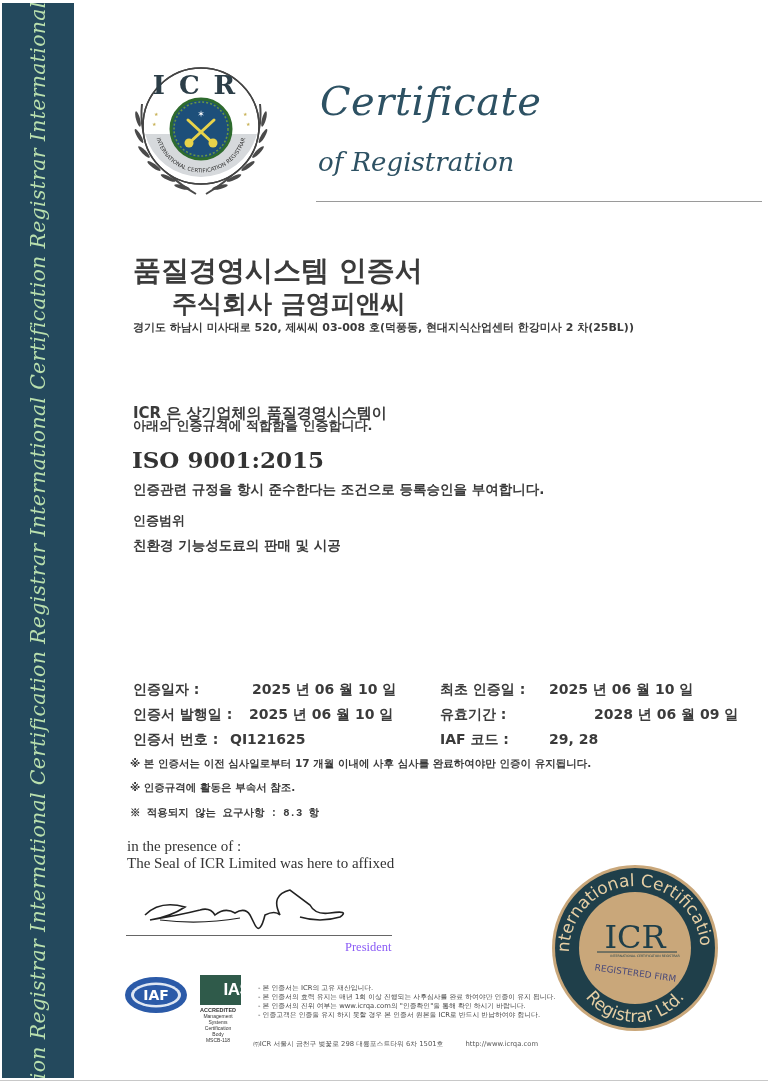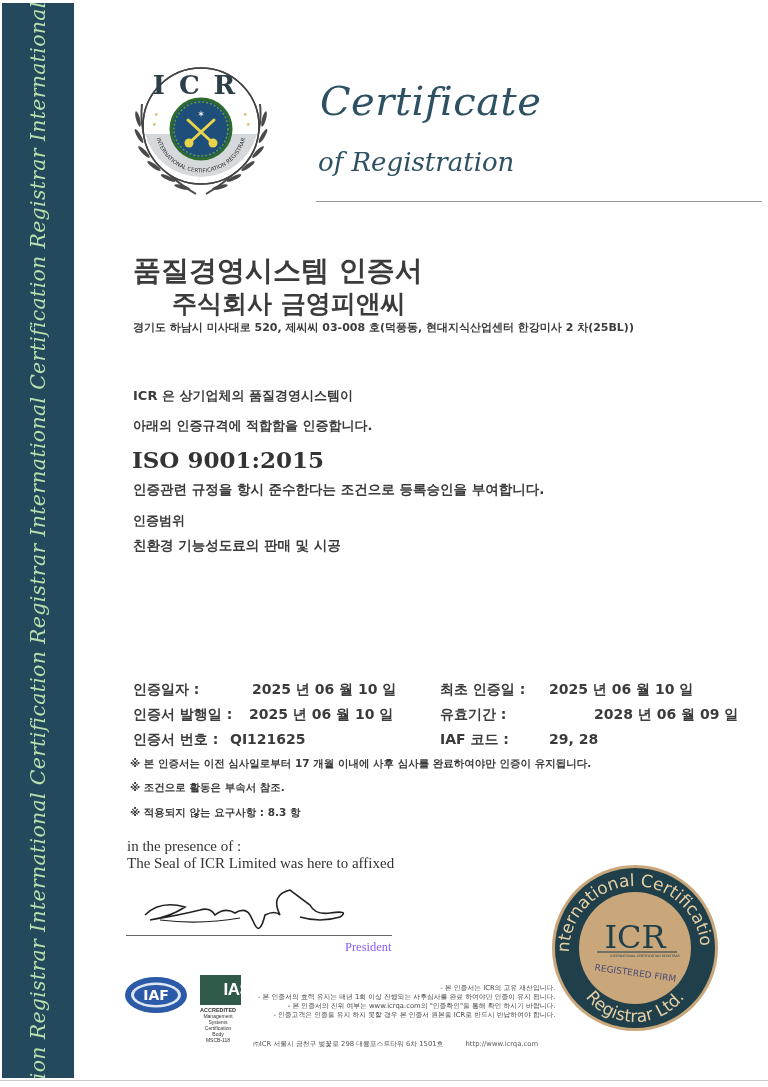--- a/index.html
+++ b/index.html
@@ -32,21 +32,21 @@
     position: absolute; left: 318px; top: 147px;
     font-family: "DejaVu Serif", serif; font-style: italic;
     font-size: 26px; color: #2d5163;
   }
   .title-rule { position: absolute; left: 316px; top: 201px; width: 446px; height: 1px; background: #9a9a9a; }
 
   .k { font-family: "DejaVu Sans", sans-serif; font-weight: bold; color: #3b3b3b; position: absolute; white-space: nowrap; }
   .cert-type { left: 133px; top: 252px; font-size: 28px; }
   .company { left: 132px; top: 287px; font-size: 25px; margin-left: 40px; }
   .address { left: 133px; top: 320px; font-size: 11px; }
-  .intro1 { left: 133px; top: 387px; font-size: 13px; }
+  .intro1 { left: 133px; top: 404px; font-size: 15px; }
   .intro2 { left: 133px; top: 417px; font-size: 13px; }
   .standard {
     position: absolute; left: 132px; top: 446px; white-space: nowrap;
     font-family: "DejaVu Serif", serif; font-weight: bold; font-size: 23px; color: #333;
   }
   .grant { left: 133px; top: 481px; font-size: 13.5px; }
   .scope-label { left: 133px; top: 512px; font-size: 13px; }
   .scope-value { left: 133px; top: 537px; font-size: 13.5px; }
 
   .info { font-size: 14px; }
@@ -61,21 +61,21 @@
   .president {
     position: absolute; left: 345px; top: 940px;
     font-family: "Liberation Serif", serif; font-size: 12.5px; color: #8b5cf6;
   }
 
   .iaf-logo { position: absolute; left: 124px; top: 975px; width: 64px; height: 40px; }
   .ias-logo { position: absolute; left: 200px; top: 975px; width: 36px; height: 48px; }
   .ias-box { width: 41px; height: 30px; background: #2f5a4a; color: #fff; font-family: "Liberation Sans", sans-serif; font-weight: bold; font-size: 17px; display:flex; align-items:center; justify-content:center; letter-spacing: -0.5px; padding-left: 33px; }
   .ias-sub { font-size: 5px; text-align: center; color: #333; font-family: "Liberation Sans", sans-serif; margin-top: 2px; line-height: 6px; }
 
-  .fine { position: absolute; left: 258px; top: 984px; font-size: 6.8px; line-height: 9px; color: #444; white-space: nowrap; text-align: right; }
+  .fine { position: absolute; left: 258px; top: 984px; font-size: 6.8px; line-height: 9px; color: #444; white-space: nowrap; }
   .footer { position: absolute; left: 253px; top: 1039px; font-size: 6.8px; color: #555; white-space: nowrap; }
   .footer .url { margin-left: 20px; }
 
   .reg-seal { position: absolute; left: 547px; top: 864px; width: 176px; height: 168px; }
 </style>
 </head>
 <body>
 
 <div class="sidebar">
   <div class="sidebar-text">International Certification Registrar   International Certification Registrar   International Certification Registrar   International Certification Registrar</div>
@@ -153,22 +153,22 @@
 <div class="k info" style="left:230px; top:731px;">QI121625</div>
 
 <div class="k info" style="left:440px; top:681px;">최초 인증일 :</div>
 <div class="k info" style="left:549px; top:681px;">2025 년 06 월 10 일</div>
 <div class="k info" style="left:440px; top:706px;">유효기간 :</div>
 <div class="k info" style="left:549px; top:706px;margin-left:45px;">2028 년 06 월 09 일</div>
 <div class="k info" style="left:440px; top:731px;">IAF 코드 :</div>
 <div class="k info" style="left:549px; top:731px;">29, 28</div>
 
 <div class="k note" style="left:130px; top:757px;">※ 본 인증서는 이전 심사일로부터 17 개월 이내에 사후 심사를 완료하여야만 인증이 유지됩니다.</div>
-<div class="k note" style="left:130px; top:781px;">※ 조건으로 활동은 부속서 참조.</div>
-<div class="k note" style="left:130px; top:806px;">※ 적용되지 않는 요구사항 : 8.3 항</div>
+<div class="k note" style="left:130px; top:781px;">※ 인증규격에 활동은 부속서 참조.</div>
+<div class="k note" style="left:130px; top:806px;font-family:Liberation Mono, monospace;">※ 적용되지 않는 요구사항 : 8.3 항</div>
 
 <div class="seal-text">
   <div>in the presence of :</div>
   <div>The Seal of ICR Limited was here to affixed</div>
 </div>
 <svg class="signature" viewBox="0 0 220 55">
   <path d="M 5 30 Q 20 15 45 22 Q 30 32 10 35 Q 40 30 60 25 Q 70 22 75 30 Q 85 22 95 28 Q 105 22 110 30 L 115 40 Q 120 50 125 30 Q 135 25 140 30 Q 130 10 150 5 L 170 20 Q 175 30 190 28 Q 210 25 200 32 Q 180 38 160 32" fill="none" stroke="#222" stroke-width="1.6"></path>
   <path d="M 20 35 Q 60 40 100 33" fill="none" stroke="#222" stroke-width="1.2"></path>
 </svg>
 <div class="sig-line"></div>

